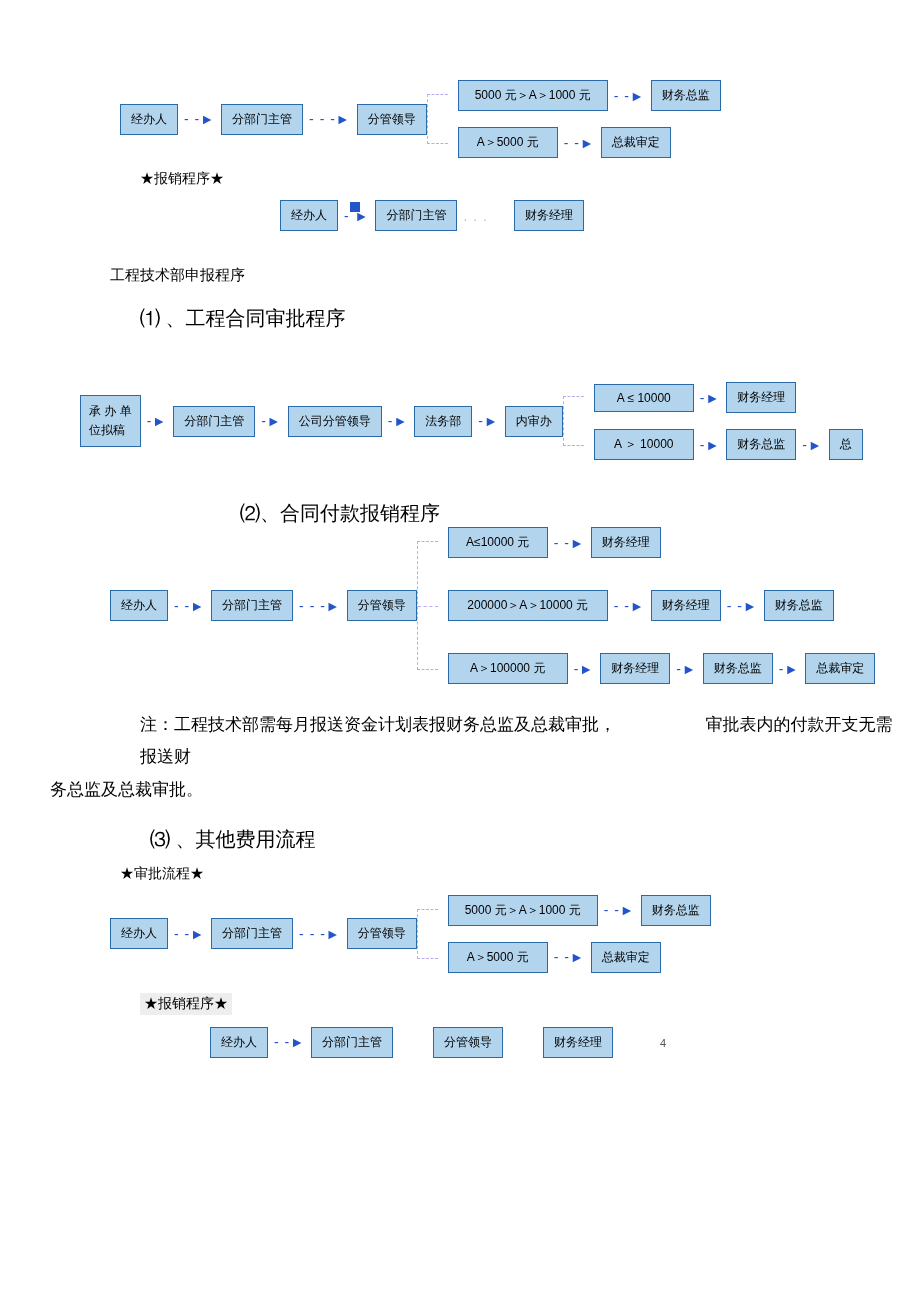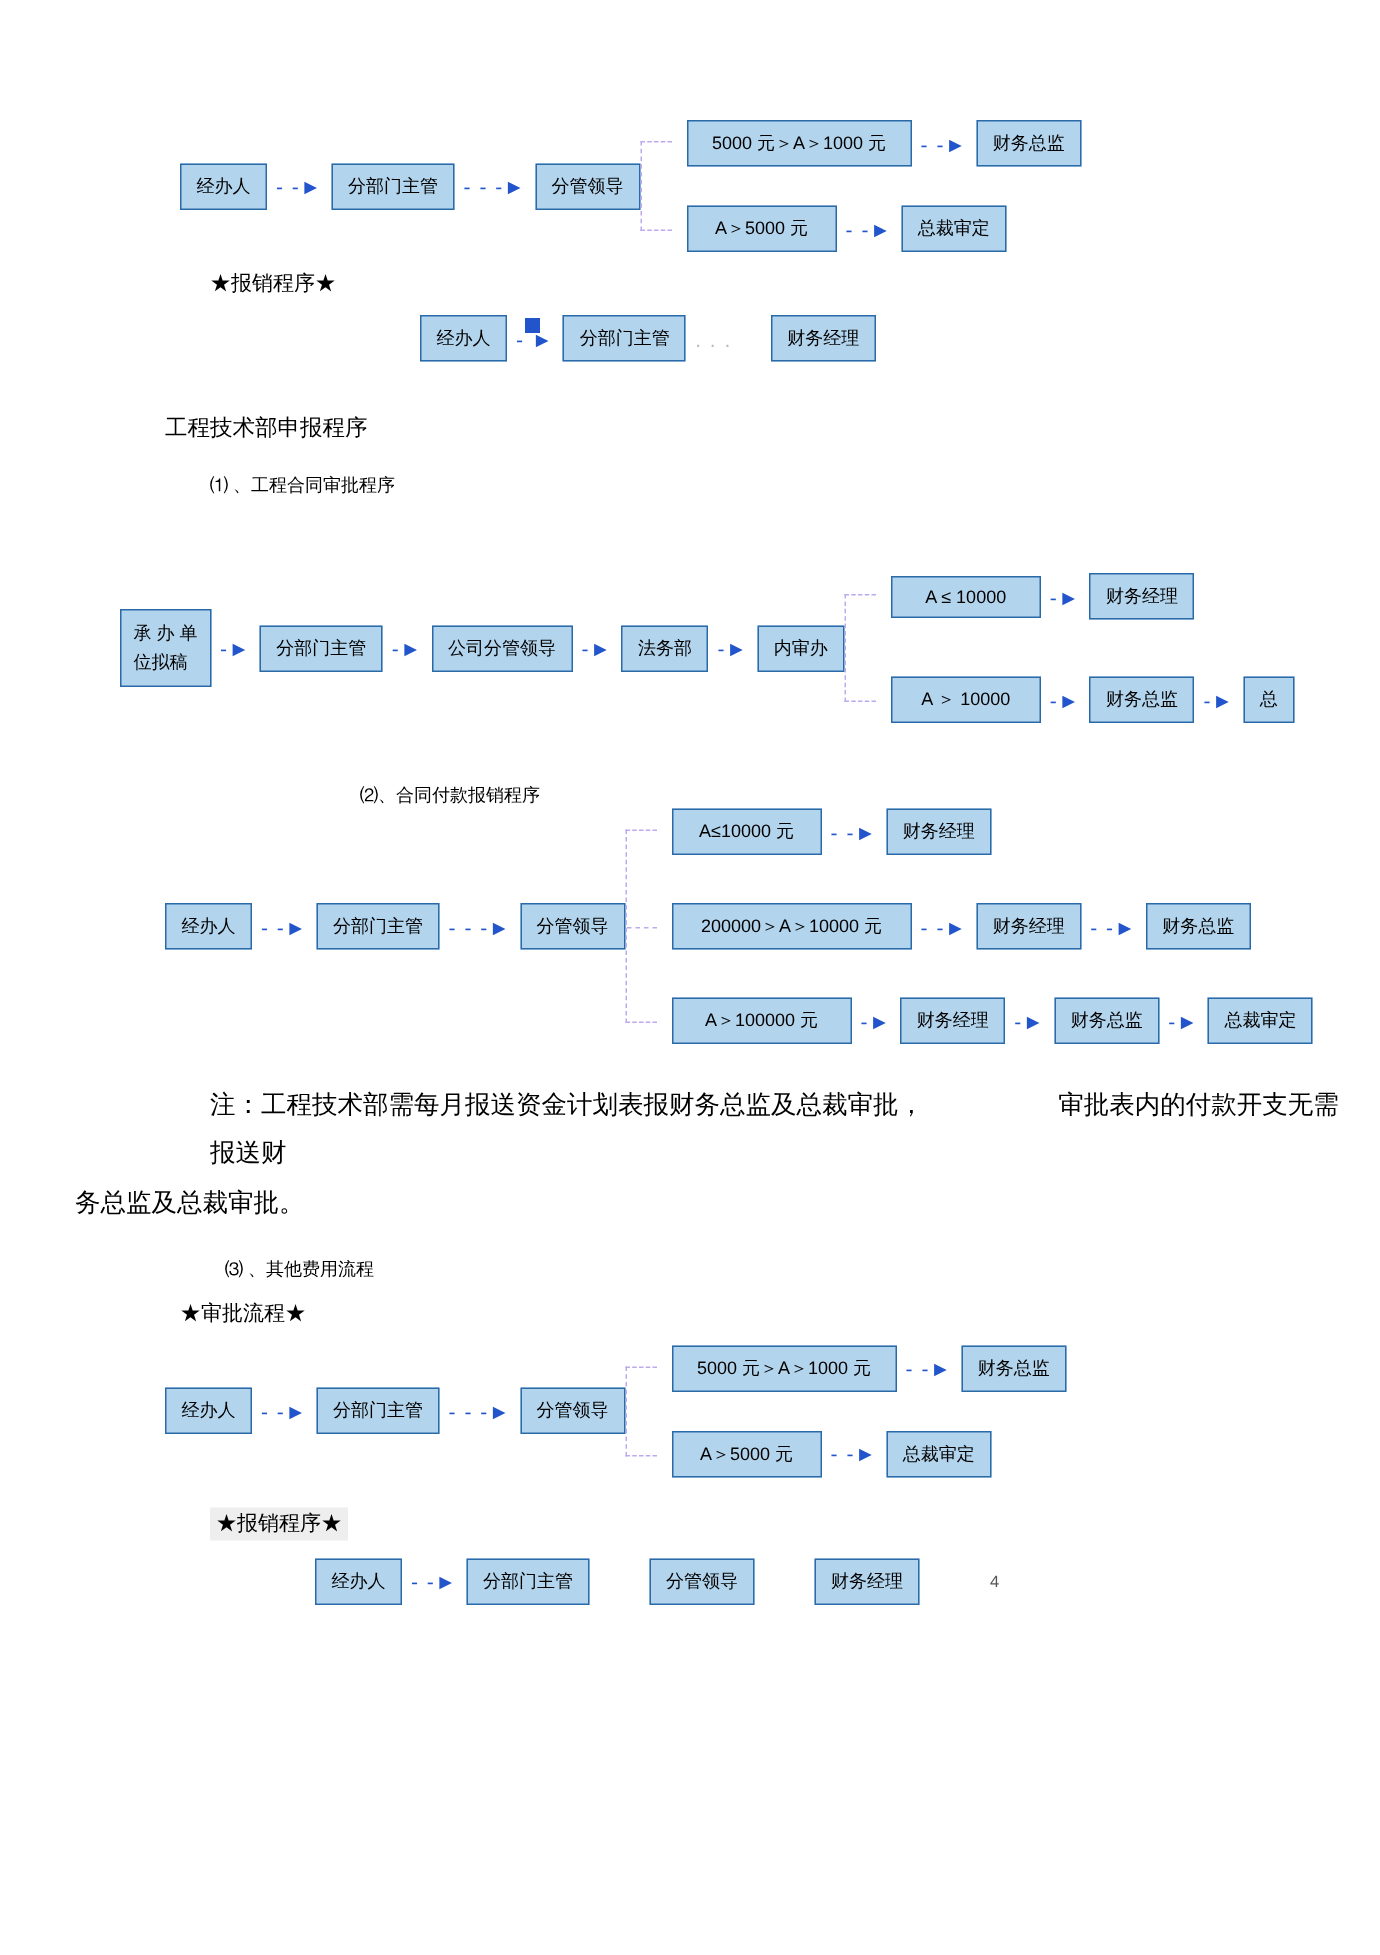--- a/index.html
+++ b/index.html
@@ -47,35 +47,35 @@
     align-items: center;
     flex-wrap: nowrap;
   }
   .heading-text {
     font-weight: normal;
     margin: 18px 0 10px 0;
     font-size: 15px;
   }
   .sub-text {
     margin: 20px 0 10px 120px;
-    font-size: 12px;
+    font-size: 20px;
   }
   .note-text {
     font-size: 17px;
     margin: 25px 0 15px 120px;
     line-height: 1.9;
   }
   .split-wrap {
     display: flex;
     align-items: center;
   }
   .split-right {
     display: flex;
     flex-direction: column;
-    gap: 26px;
+    gap: 16px;
     margin-left: 10px;
   }
   .split-bracket {
     border-left: 1px dashed #bbaaee;
     border-top: 1px dashed #bbaaee;
     border-bottom: 1px dashed #bbaaee;
     width: 20px;
     align-self: stretch;
     margin: 14px 0;
   }
@@ -171,21 +171,21 @@
   <div class="box">分部门主管</div>
   <span class="arrow">-►</span>
   <div class="box">公司分管领导</div>
   <span class="arrow">-►</span>
   <div class="box">法务部</div>
   <span class="arrow">-►</span>
   <div class="box">内审办</div>
 
   <div class="split-wrap">
     <div class="split-bracket"></div>
-    <div class="split-right" style="gap:38px">
+    <div class="split-right" style="gap:16px">
       <div class="row">
         <div class="box" style="min-width:100px">A ≤ 10000</div>
         <span class="arrow">-►</span>
         <div class="box">财务经理</div>
       </div>
       <div class="row">
         <div class="box" style="min-width:100px">A ＞ 10000</div>
         <span class="arrow">-►</span>
         <div class="box">财务总监</div>
         <span class="arrow">-►</span>

